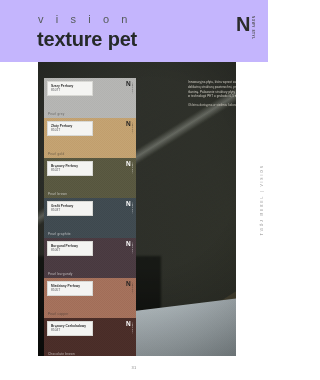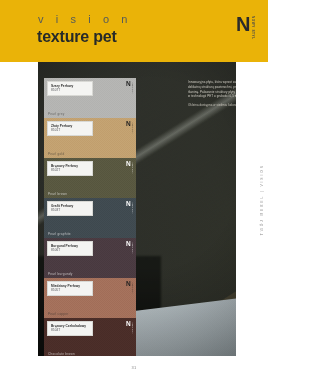--- a/index.html
+++ b/index.html
@@ -7,30 +7,30 @@
   body {
     background:#ffffff;
     font-family:"Liberation Sans", sans-serif;
     overflow:hidden;
     position:relative;
   }
 
   
   .header {
     position:absolute; left:0; top:0; width:268px; height:62px;
-    background:#eab308;
+    background:#c4b5fd;
   }
   .brand-kicker {
     position:absolute; left:38px; top:14px;
     font-size:11px; letter-spacing:4.6px; color:#555b5a; font-weight:400;
     line-height:1;
   }
   .brand-title {
     position:absolute; left:37px; top:29px;
-    font-size:16px; font-weight:700; color:#262a29; letter-spacing:-0.2px;
+    font-size:20px; font-weight:700; color:#262a29; letter-spacing:-0.2px;
     line-height:1;
   }
 
   
   .logo-block {
     position:absolute; right:14px; top:15px;
     display:flex; align-items:flex-start; gap:1.5px;
   }
   .logo-n {
     font-size:20px; font-weight:700; color:#2b2b2b; line-height:0.95;

